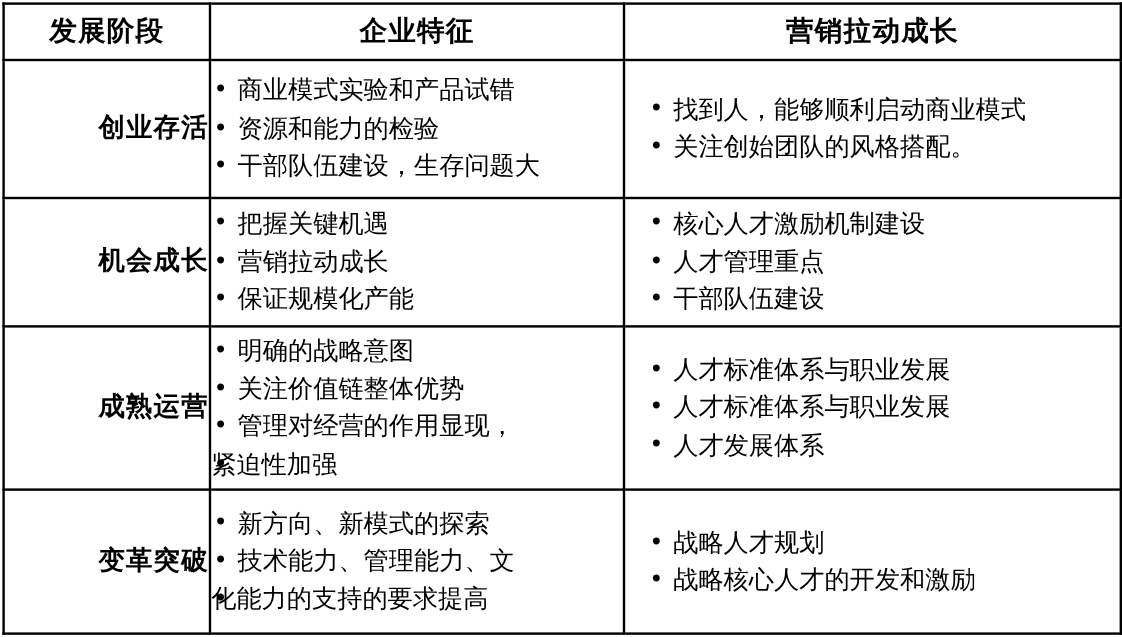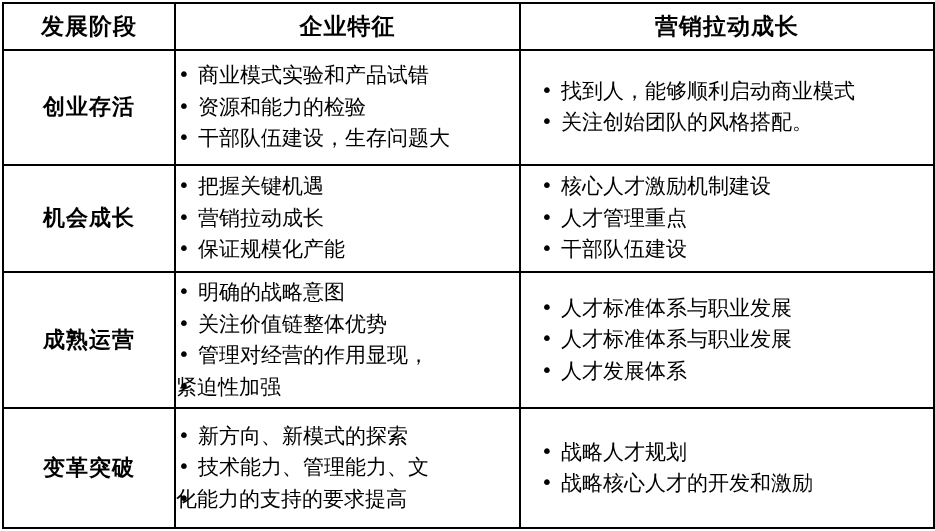--- a/index.html
+++ b/index.html
@@ -38,21 +38,21 @@
 
   .head-cell {
     text-align: center;
     font-size: 23px;
     font-weight: bold;
     letter-spacing: 1px;
     padding: 6px 0 7px 0;
     line-height: 1.2;
   }
   .stage-cell {
-    text-align: center;
+    text-align: right;
     font-size: 22px;
     font-weight: bold;
     letter-spacing: 1px;
     line-height: 1.3;
   }
   .list-cell {
     padding: 6px 10px 6px 14px;
     font-size: 21px;
     line-height: 1.42;
   }

